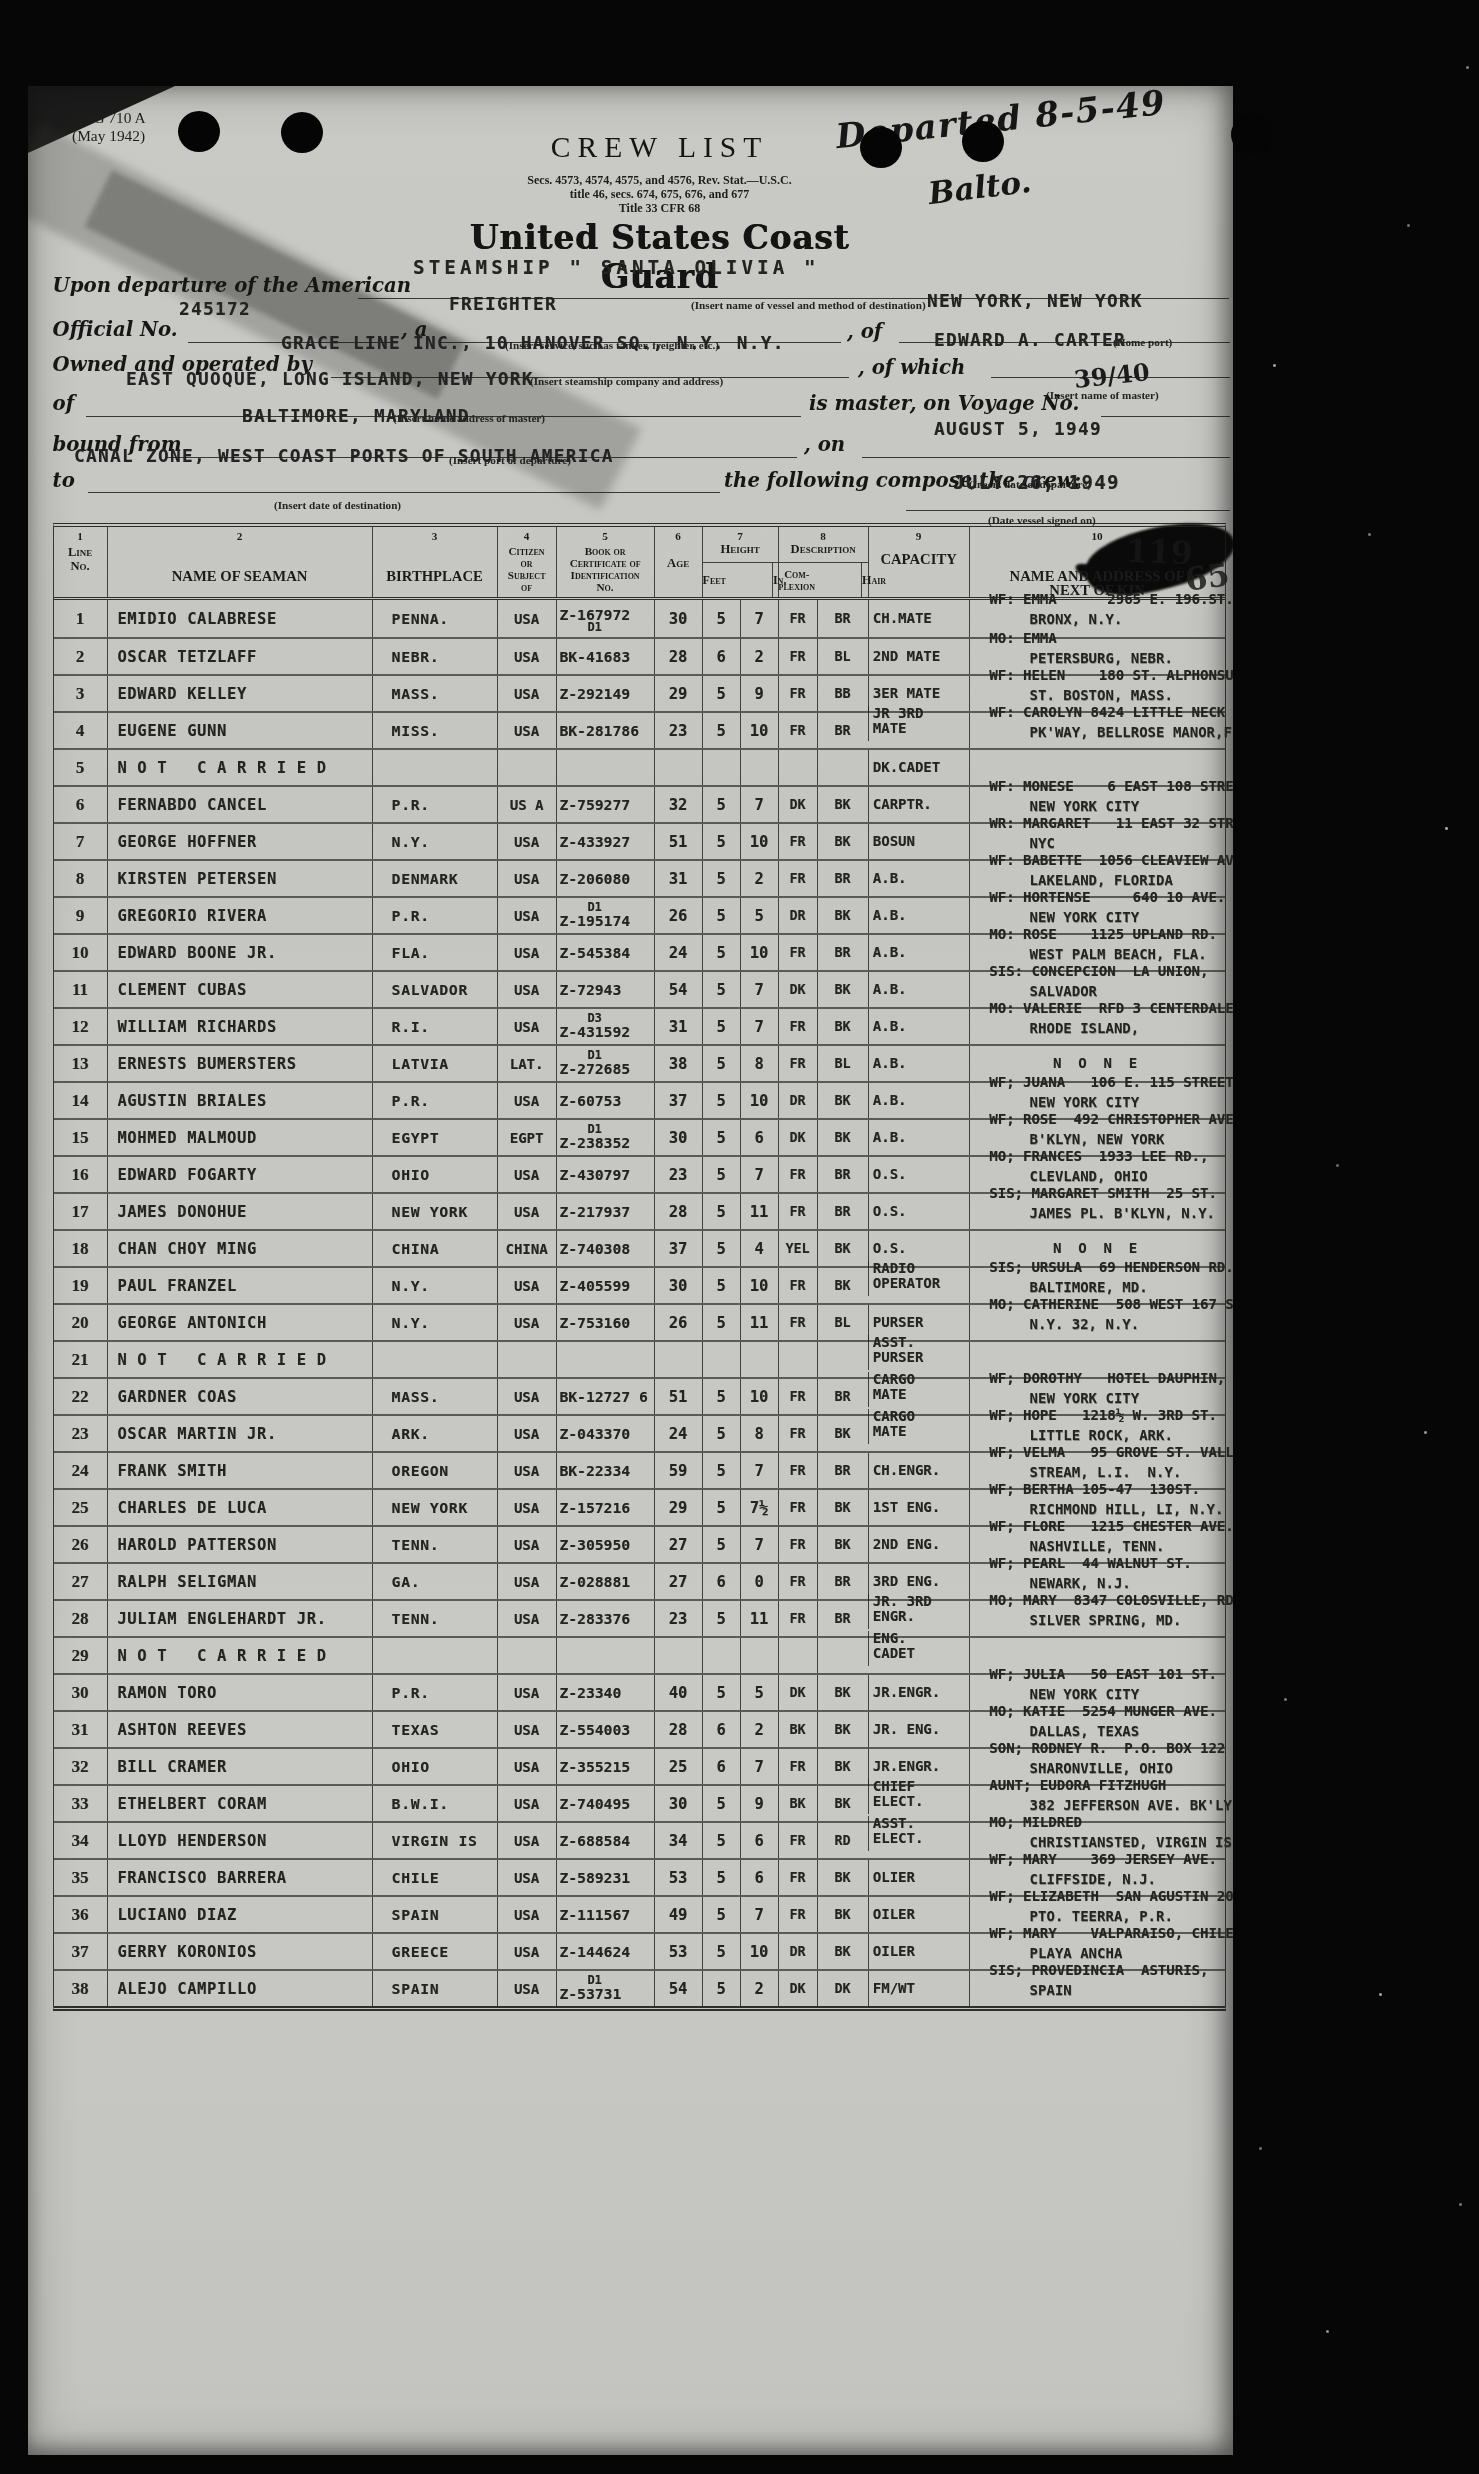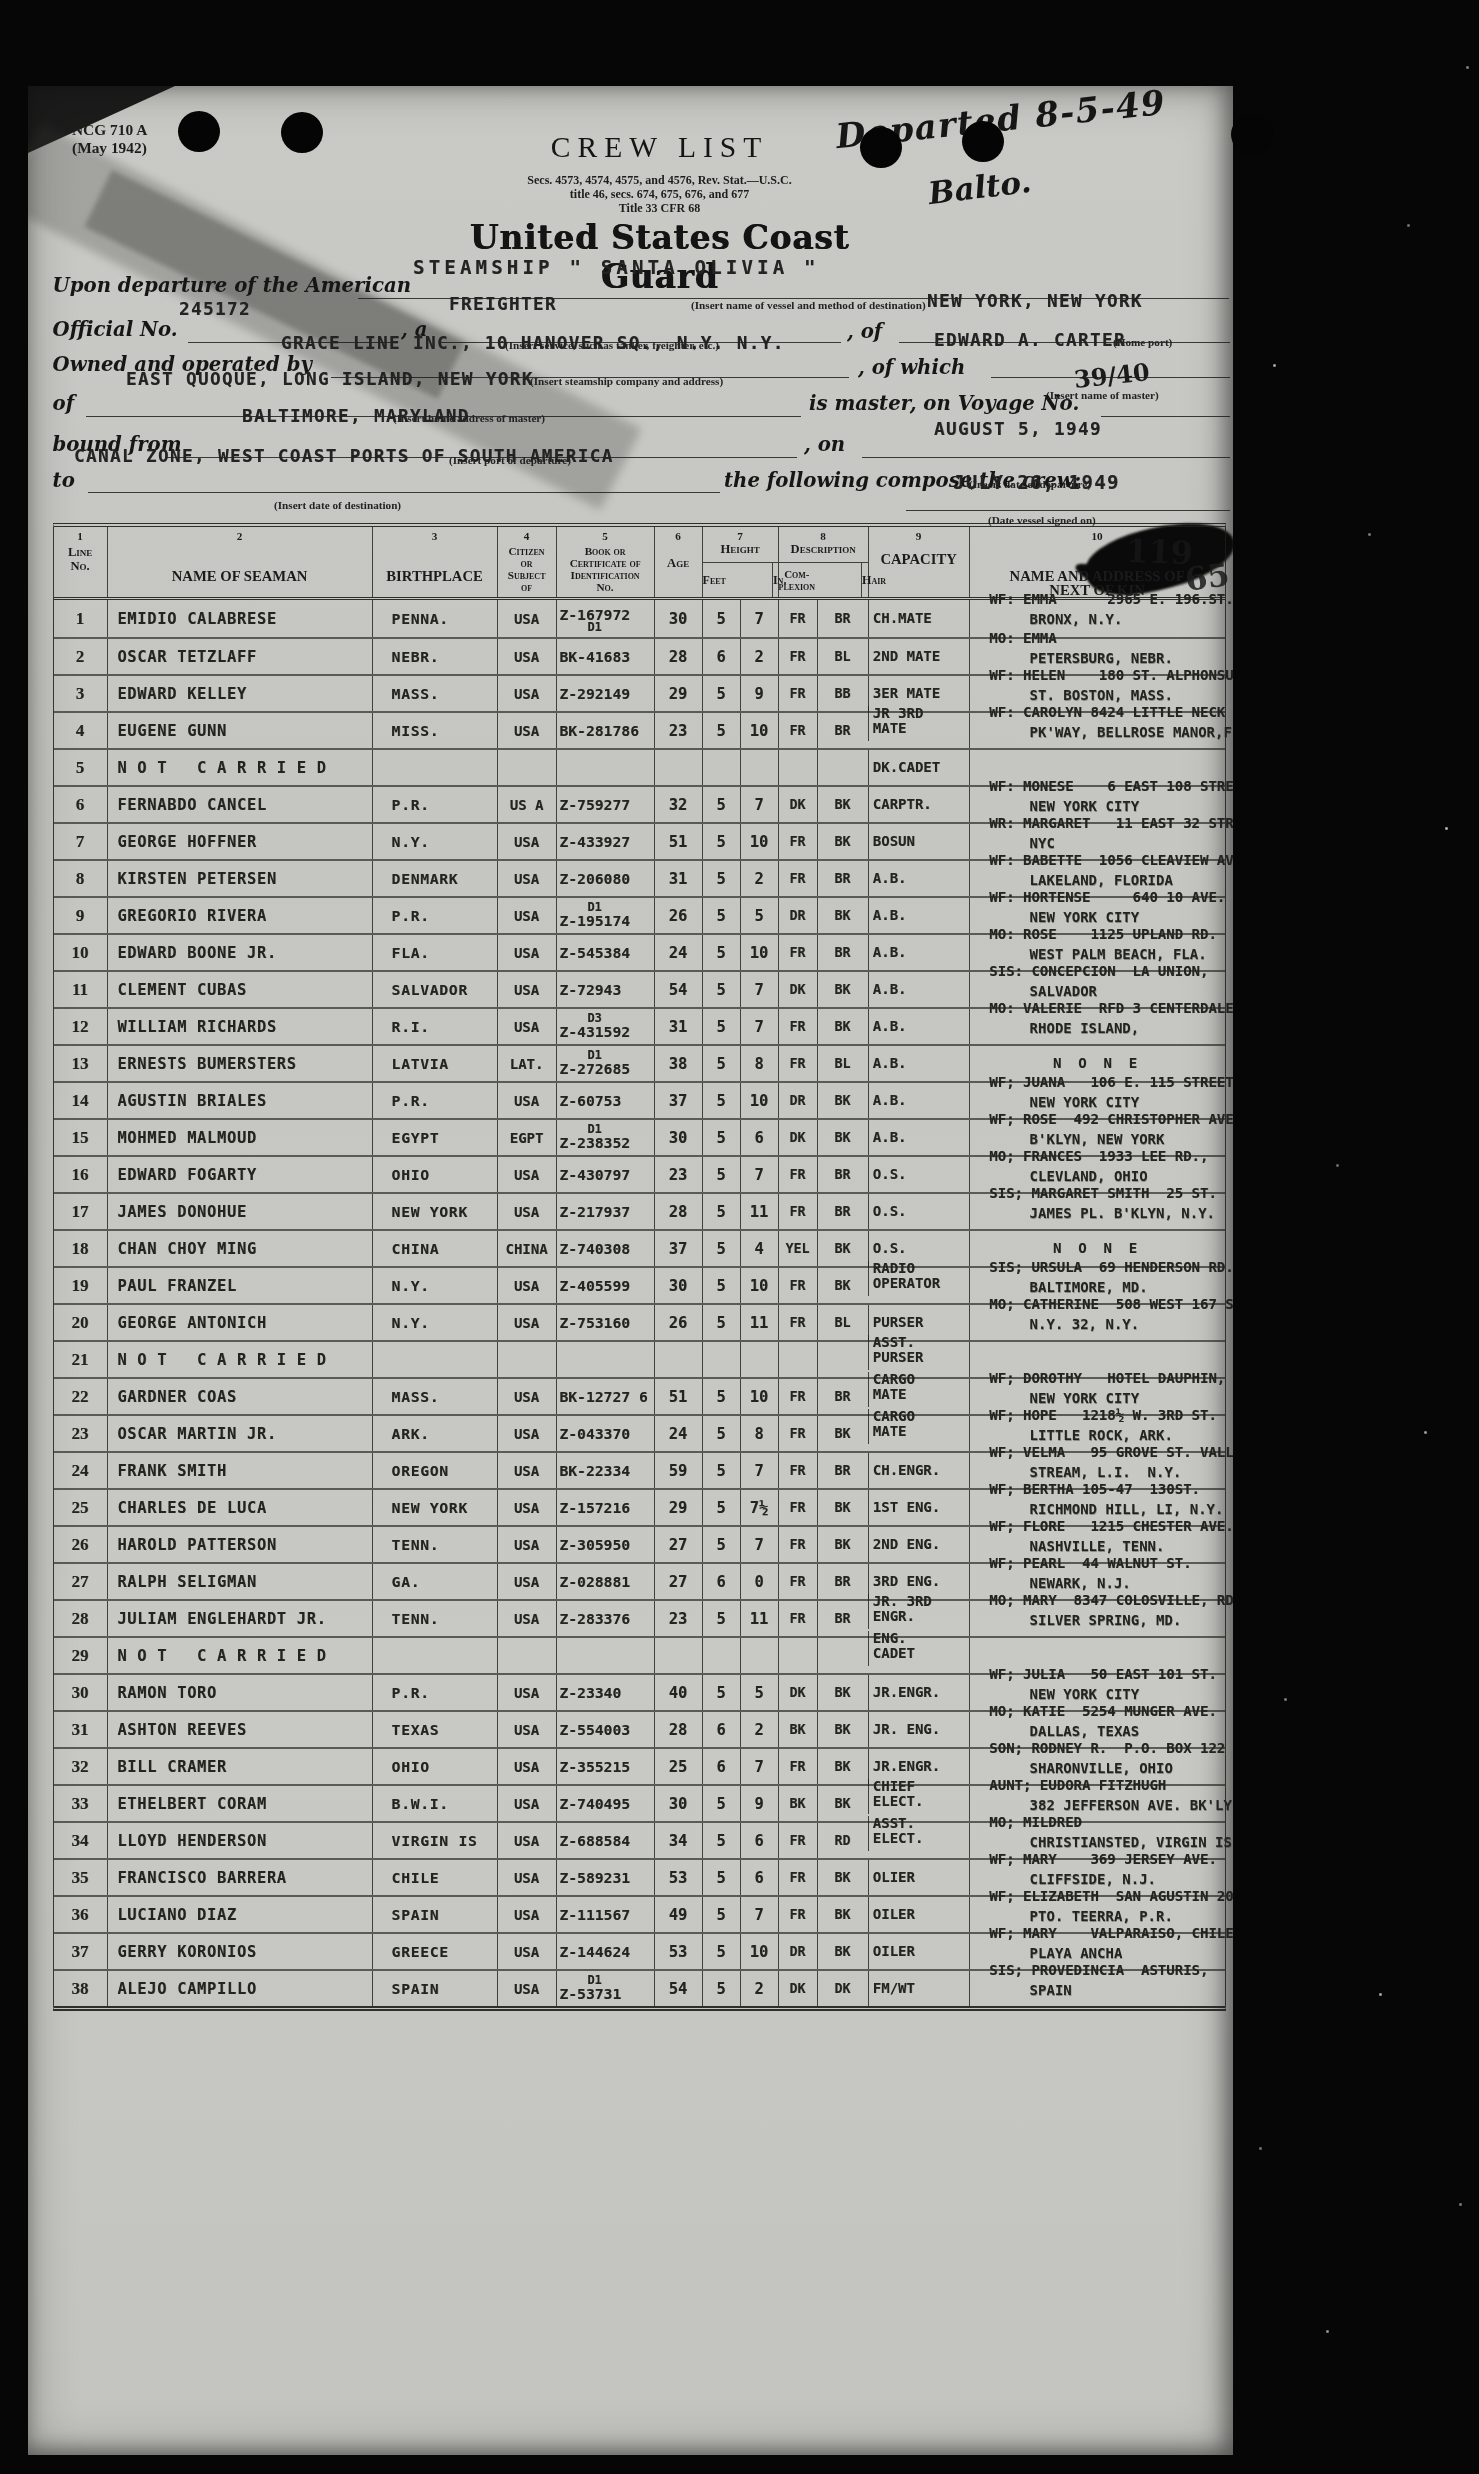--- a/index.html
+++ b/index.html
@@ -25,21 +25,21 @@
   .tape2{position:absolute;left:84px;top:84px;width:393px;height:63px;background:rgba(40,40,38,.30);
     transform:rotate(26deg);transform-origin:left top;filter:blur(2.8px);}
   .hole{position:absolute;width:42px;height:41px;border-radius:50%;background:#050505;}
   .blot{position:absolute;left:1057px;top:441px;width:151px;height:62px;background:#0a0a0a;border-radius:48% 60% 55% 50%;
     transform:rotate(-14deg);filter:blur(1.1px);}
   .blot2{position:absolute;left:1045px;top:484px;width:63px;height:18px;background:#0a0a0a;border-radius:50%;
     transform:rotate(24deg);filter:blur(1.1px);}
   .scribble{position:absolute;left:1157px;top:472px;font-family:"DejaVu Serif",serif;font-size:32px;font-weight:bold;
     color:#1c1c1c;transform:rotate(-8deg);opacity:.85;}
   
-  .form-no{position:absolute;left:44px;top:35px;font-size:15.4px;font-weight:bold;color:#1d1d1d;line-height:17.6px;white-space:pre-line;}
+  .form-no{position:absolute;left:44px;top:23px;font-size:15.4px;font-weight:normal;color:#1d1d1d;line-height:17.6px;white-space:pre-line;}
   .handnote1{position:absolute;left:807px;top:12.6px;font-family:"DejaVu Serif",serif;font-style:italic;font-weight:bold;
     font-size:34px;color:#161616;transform:rotate(-6deg);letter-spacing:1.4px;}
   .handnote2{position:absolute;left:900px;top:83px;font-family:"DejaVu Serif",serif;font-style:italic;font-weight:bold;
     font-size:31px;color:#161616;transform:rotate(-7deg);}
   .title{position:absolute;left:449px;top:45px;width:365px;text-align:center;font-size:29.5px;font-weight:normal;
     letter-spacing:7px;color:#151515;}
   .statutes{position:absolute;left:414px;top:87px;width:435px;text-align:center;font-size:12px;font-weight:bold;
     color:#1d1d1d;line-height:14px;white-space:pre-line;}
   .agency{position:absolute;left:379px;top:132px;width:505px;text-align:center;font-family:"DejaVu Serif",serif;
     font-size:33px;font-weight:bold;color:#141414;letter-spacing:0.7px;text-shadow:0.7px 0 0 #141414;}

